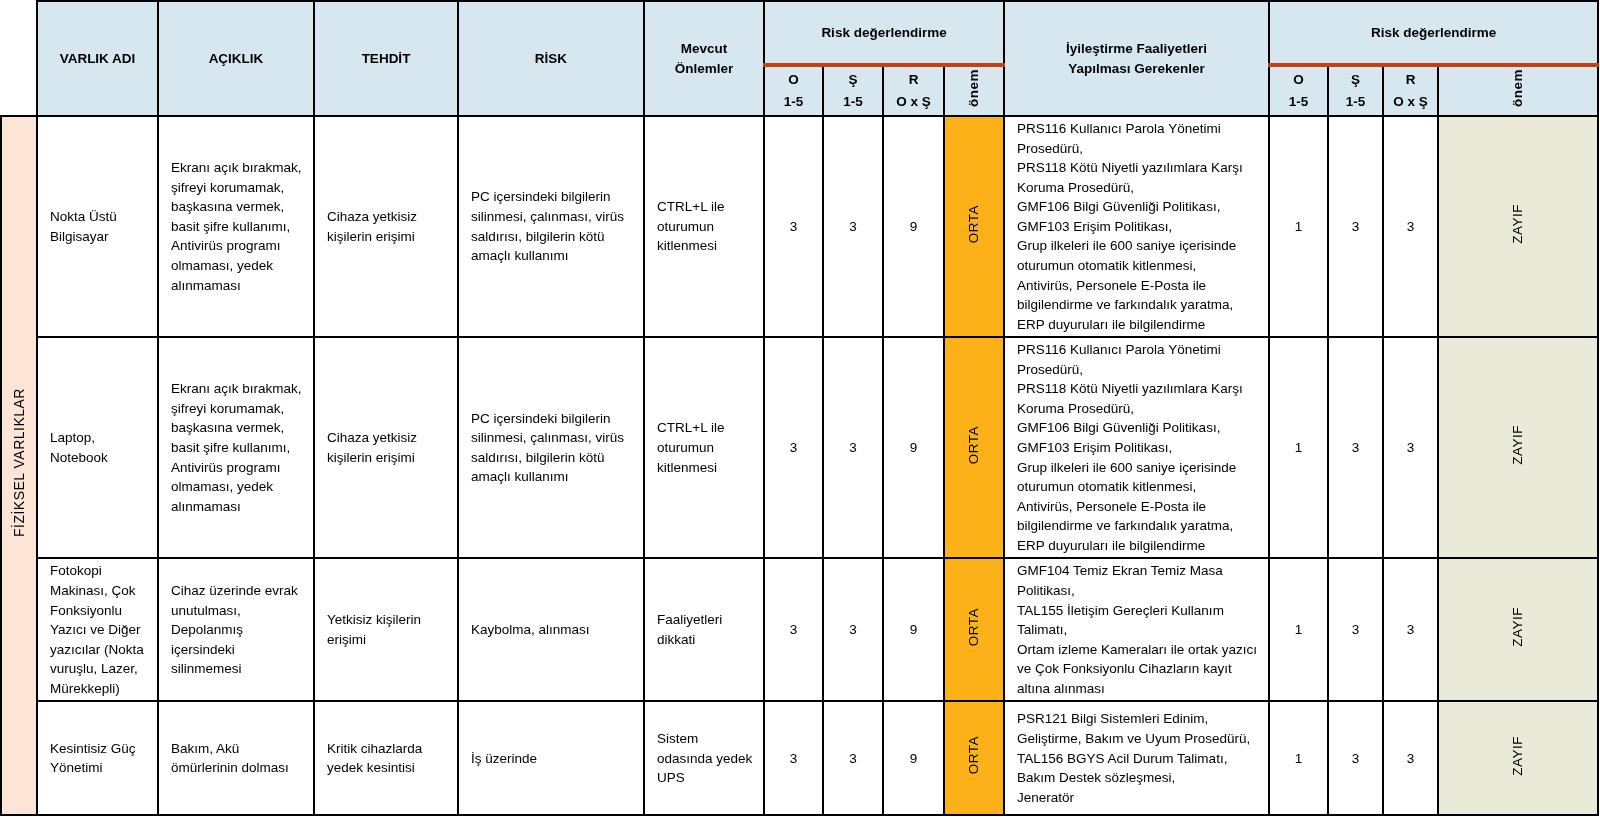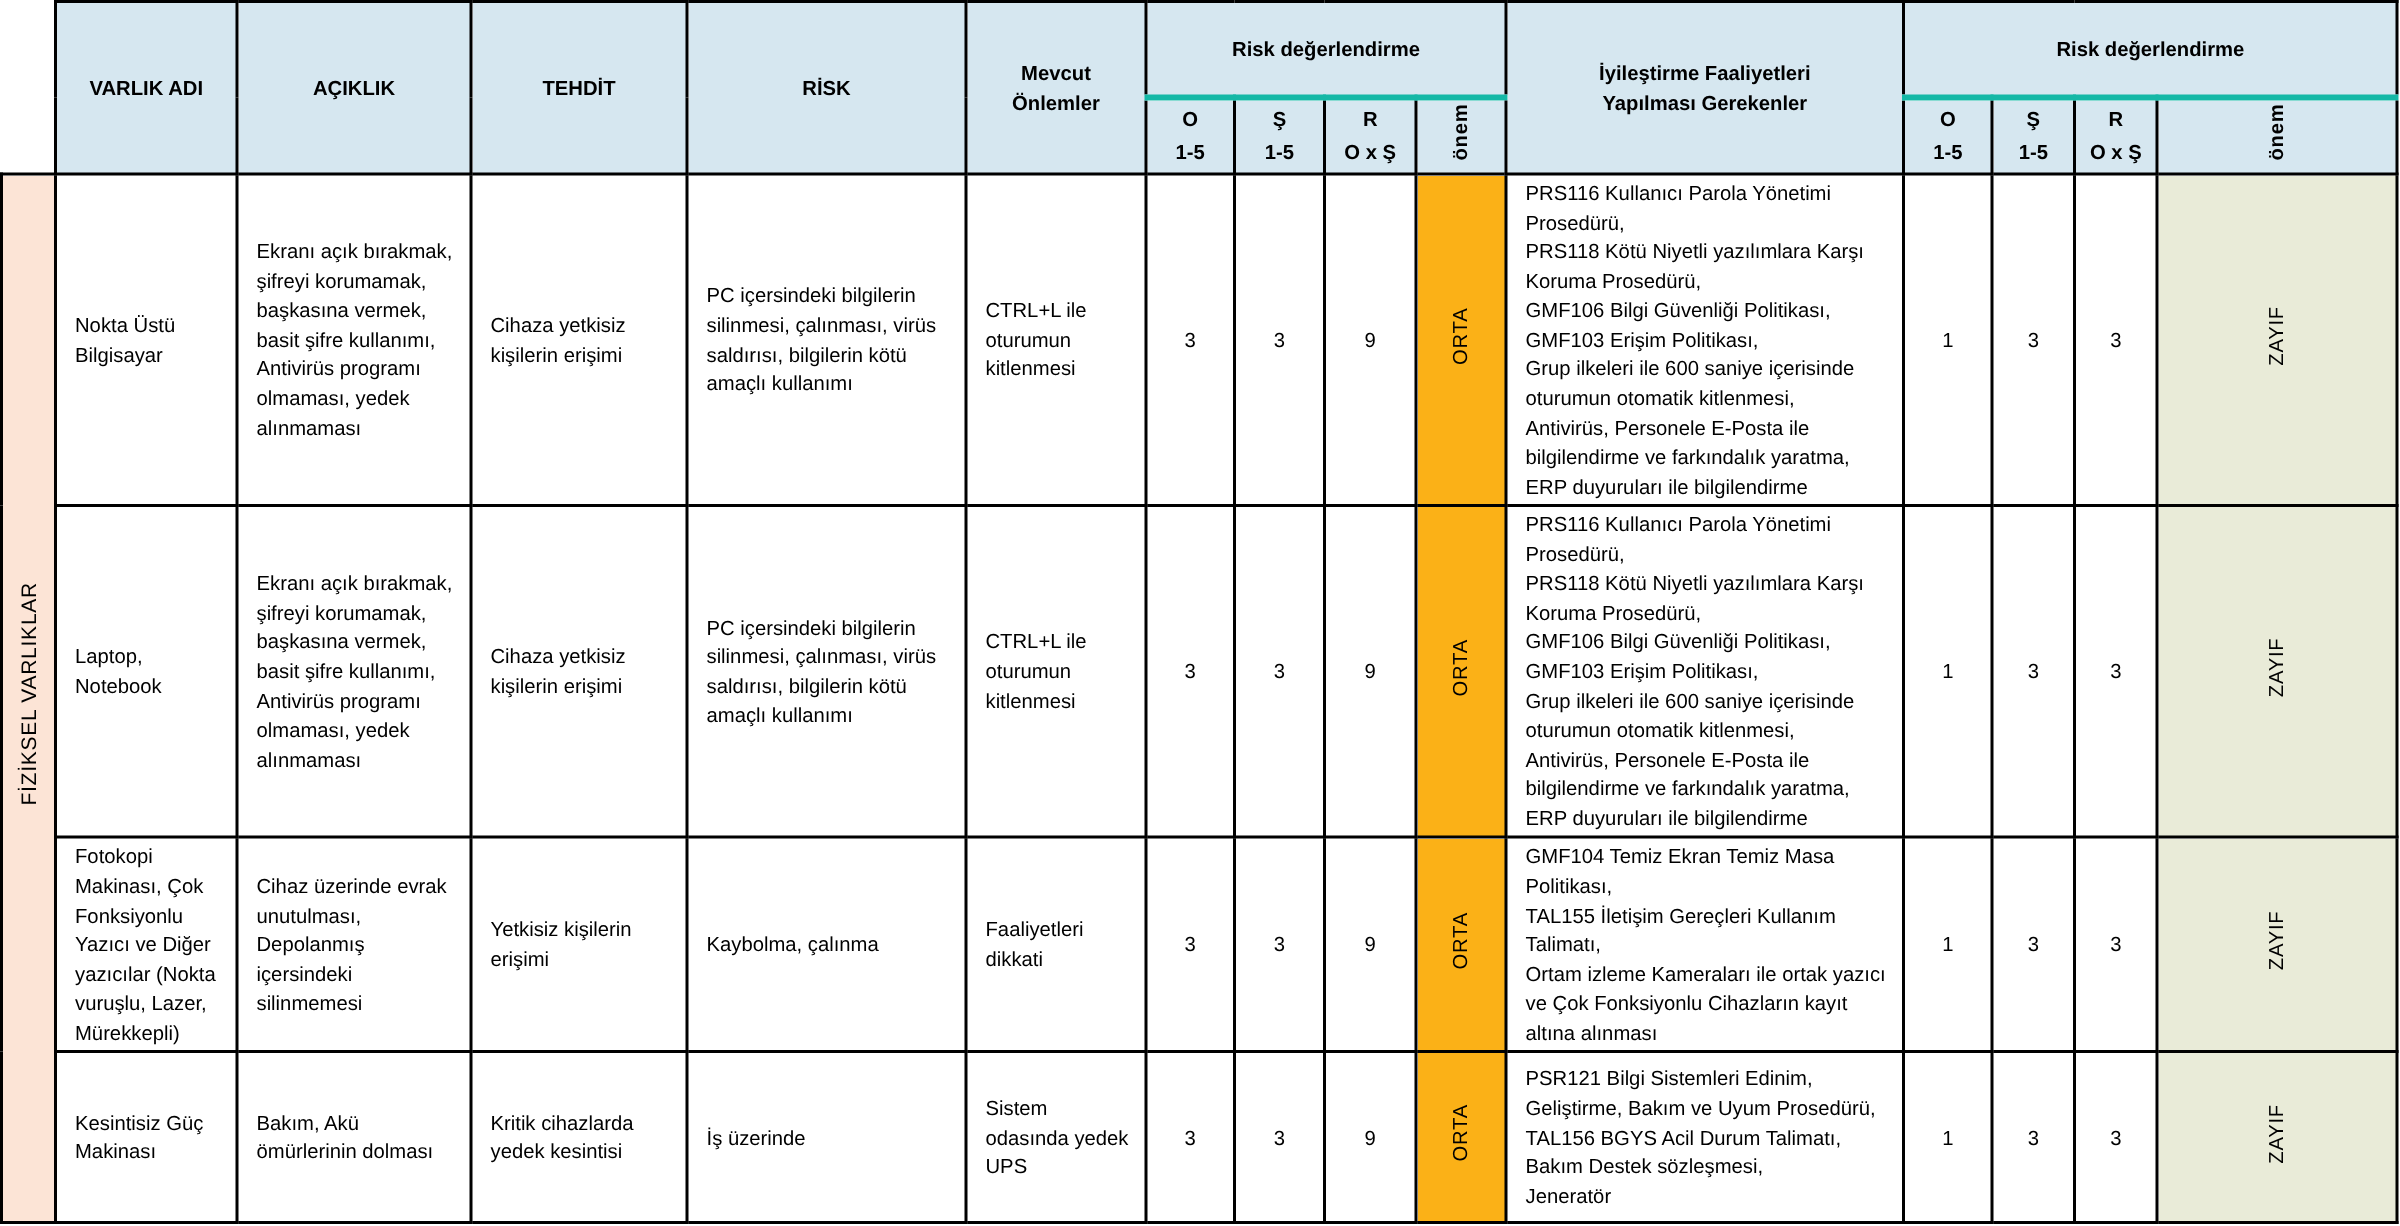--- a/index.html
+++ b/index.html
@@ -2,21 +2,21 @@
 <html style="--header-bg: #D6E7F0; --sidebar-bg: #FCE4D6; --orta-bg: #FBB117; --zayif-bg: #E9EBD8;"><head>
 <meta charset="utf-8">
 <style>
   html,body{margin:0;padding:0;background:#fff;}
   body{font-family:"Liberation Sans", sans-serif;color:#000;}
   .sheet{width:1600px;height:817px;overflow:hidden;background:#fff;}
   table{border-collapse:collapse;table-layout:fixed;width:1598px;}
   td,th{border:2px solid #000;padding:2px 6px;font-size:13.5px;line-height:1.45;vertical-align:middle;overflow:hidden;word-wrap:break-word;}
   th{background:var(--header-bg,#D6E7F0);font-weight:bold;text-align:center;}
   .corner{border:none;background:#fff;}
-  .thickb{border-bottom:4px solid #14b8a6;}
+  .thickb{border-bottom:4px solid #c2410c;}
   .tl{text-align:left;padding-left:12px;}
   .ctr{text-align:center;}
   .ml{white-space:pre-line;}
   .vtext{writing-mode:vertical-rl;transform:rotate(180deg);display:inline-block;white-space:nowrap;letter-spacing:0.5px;}
   .sidebar-cell{background:var(--sidebar-bg,#FCE4D6);text-align:center;font-size:14px;}
   .onem-head{padding:0;}
   .onem-orta{background:var(--orta-bg,#FBB117);text-align:center;padding:0;}
   .onem-zayif{background:var(--zayif-bg,#E9EBD8);text-align:center;padding:0;}
   .two{display:flex;flex-direction:column;justify-content:space-between;height:42px;padding:1px 0;}
   .hr1{height:64px;}
@@ -155,37 +155,37 @@
     <td class="ctr">1</td>
     <td class="ctr">3</td>
     <td class="ctr">3</td>
     <td class="onem-zayif"><span class="vtext">ZAYIF</span></td>
   </tr>
 
   <tr class="dr3">
     <td class="tl">Fotokopi Makinası, Çok Fonksiyonlu Yazıcı ve Diğer yazıcılar (Nokta vuruşlu, Lazer, Mürekkepli)</td>
     <td class="tl">Cihaz üzerinde evrak unutulması, Depolanmış içersindeki silinmemesi</td>
     <td class="tl">Yetkisiz kişilerin erişimi</td>
-    <td class="tl">Kaybolma, çalınma</td>
+    <td class="tl">Kaybolma, alınması</td>
     <td class="tl">Faaliyetleri dikkati</td>
     <td class="ctr">3</td>
     <td class="ctr">3</td>
     <td class="ctr">9</td>
     <td class="onem-orta"><span class="vtext">ORTA</span></td>
     <td class="tl ml">GMF104 Temiz Ekran Temiz Masa Politikası,
 TAL155 İletişim Gereçleri Kullanım Talimatı,
 Ortam izleme Kameraları ile ortak yazıcı ve Çok Fonksiyonlu Cihazların kayıt altına alınması</td>
     <td class="ctr">1</td>
     <td class="ctr">3</td>
     <td class="ctr">3</td>
     <td class="onem-zayif"><span class="vtext">ZAYIF</span></td>
   </tr>
 
   <tr class="dr4">
-    <td class="tl">Kesintisiz Güç Makinası</td>
+    <td class="tl">Kesintisiz Güç Yönetimi</td>
     <td class="tl">Bakım, Akü ömürlerinin dolması</td>
     <td class="tl">Kritik cihazlarda yedek kesintisi</td>
     <td class="tl">İş üzerinde</td>
     <td class="tl">Sistem odasında yedek UPS</td>
     <td class="ctr">3</td>
     <td class="ctr">3</td>
     <td class="ctr">9</td>
     <td class="onem-orta"><span class="vtext">ORTA</span></td>
     <td class="tl ml">PSR121 Bilgi Sistemleri Edinim, Geliştirme, Bakım ve Uyum Prosedürü,
 TAL156 BGYS Acil Durum Talimatı,

